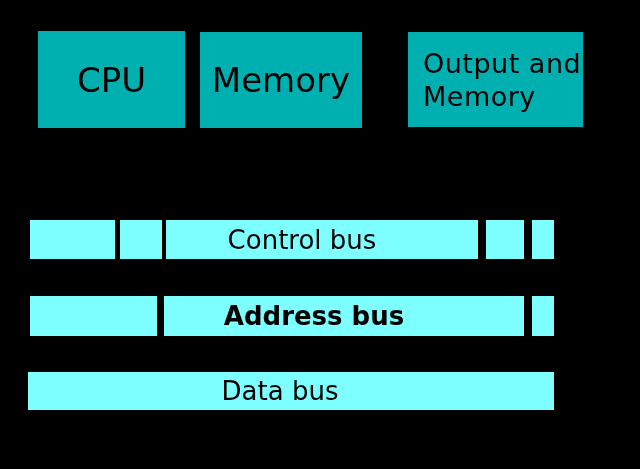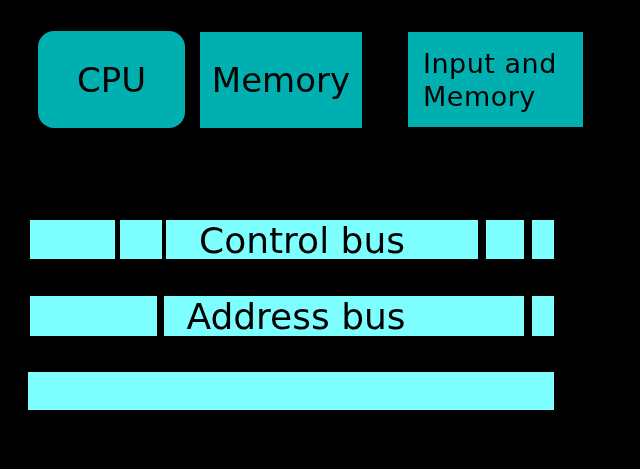--- a/index.html
+++ b/index.html
@@ -17,63 +17,63 @@
     font-family:"DejaVu Sans","Liberation Sans",sans-serif;
     color:var(--text);
   }
   
   .box{
     position:absolute;
     background:var(--component-fill);
     display:flex;align-items:center;justify-content:center;
     color:var(--text);
   }
-  .box-cpu{left:38px;top:31px;width:147px;height:97px;font-size:34px;border-radius:16px;}
+  .box-cpu{left:38px;top:31px;width:147px;height:97px;font-size:34px;}
   .box-memory{left:200px;top:32px;width:162px;height:96px;font-size:34px;}
   .box-io{
     left:408px;top:32px;width:175px;height:95px;
     font-size:27px;line-height:33px;letter-spacing:0.5px;
     flex-direction:column;align-items:flex-start;justify-content:center;
     padding-left:15px;box-sizing:border-box;
   }
   
   .bus-row{position:absolute;left:0;width:640px;}
   .bus-row-control{top:220px;height:39px;}
   .bus-row-address{top:296px;height:40px;}
   .bus-row-data{top:372px;height:38px;}
   .bus-segment{
     position:absolute;top:0;height:100%;
     background:var(--bus-fill);
   }
   .bus-label{
     position:absolute;top:50%;
     transform:translate(-50%,-50%);
-    font-size:36px;
+    font-size:26px;
     white-space:nowrap;
     color:var(--text);
   }
   .label-control{left:302px;}
-  .label-address{left:296px;}
+  .label-address{left:314px;font-weight:bold;}
   .label-data{left:280px;}
 </style>
 </head>
 <body>
 
 <div class="canvas">
 
   <div class="box box-cpu">
     <span>CPU</span>
   </div>
 
   <div class="box box-memory">
     <span>Memory</span>
   </div>
 
   <div class="box box-io">
-    <span>Input and</span>
+    <span>Output and</span>
     <span>Memory</span>
   </div>
 
   <div class="bus-row bus-row-control">
       <div class="bus-segment" style="left: 532px; width: 22px;"></div>
       <div class="bus-segment" style="left: 486px; width: 38px;"></div>
       <div class="bus-segment" style="left: 166px; width: 312px;"></div>
       <div class="bus-segment" style="left: 120px; width: 42px;"></div>
       <div class="bus-segment" style="left: 30px; width: 85px;"></div>
     <span class="bus-label label-control">Control bus</span>
@@ -81,15 +81,16 @@
 
   <div class="bus-row bus-row-address">
       <div class="bus-segment" style="left: 532px; width: 22px;"></div>
       <div class="bus-segment" style="left: 164px; width: 360px;"></div>
       <div class="bus-segment" style="left: 30px; width: 127px;"></div>
     <span class="bus-label label-address">Address bus</span>
   </div>
 
   <div class="bus-row bus-row-data">
       <div class="bus-segment" style="left: 28px; width: 526px;"></div>
+    <span class="bus-label label-data">Data bus</span>
   </div>
 
 </div>
 
 </body></html>

